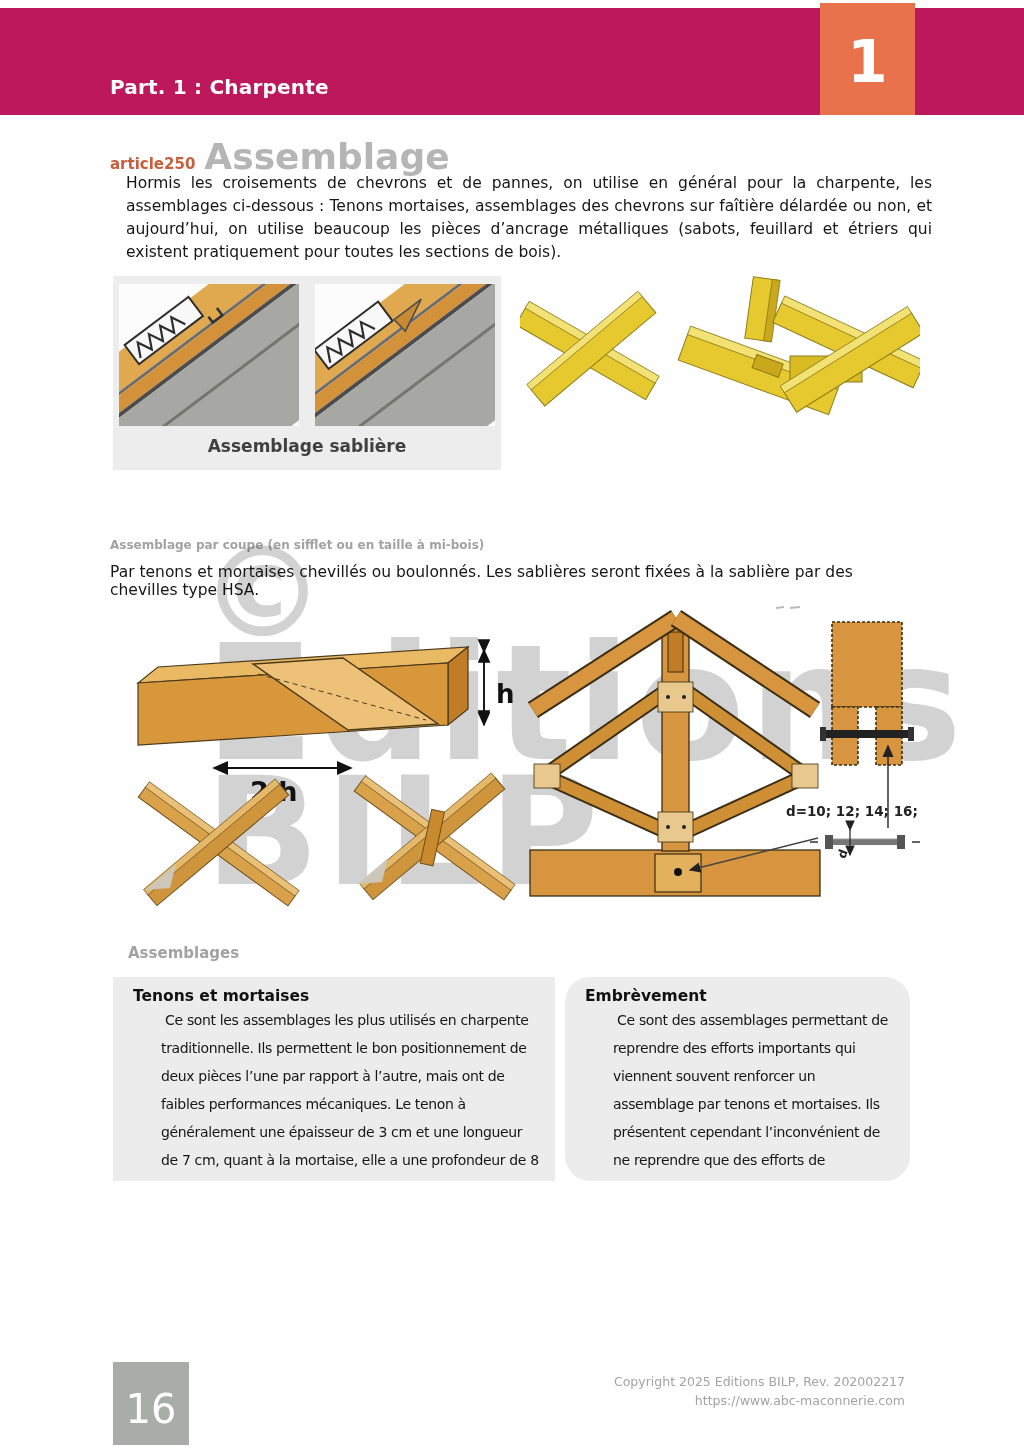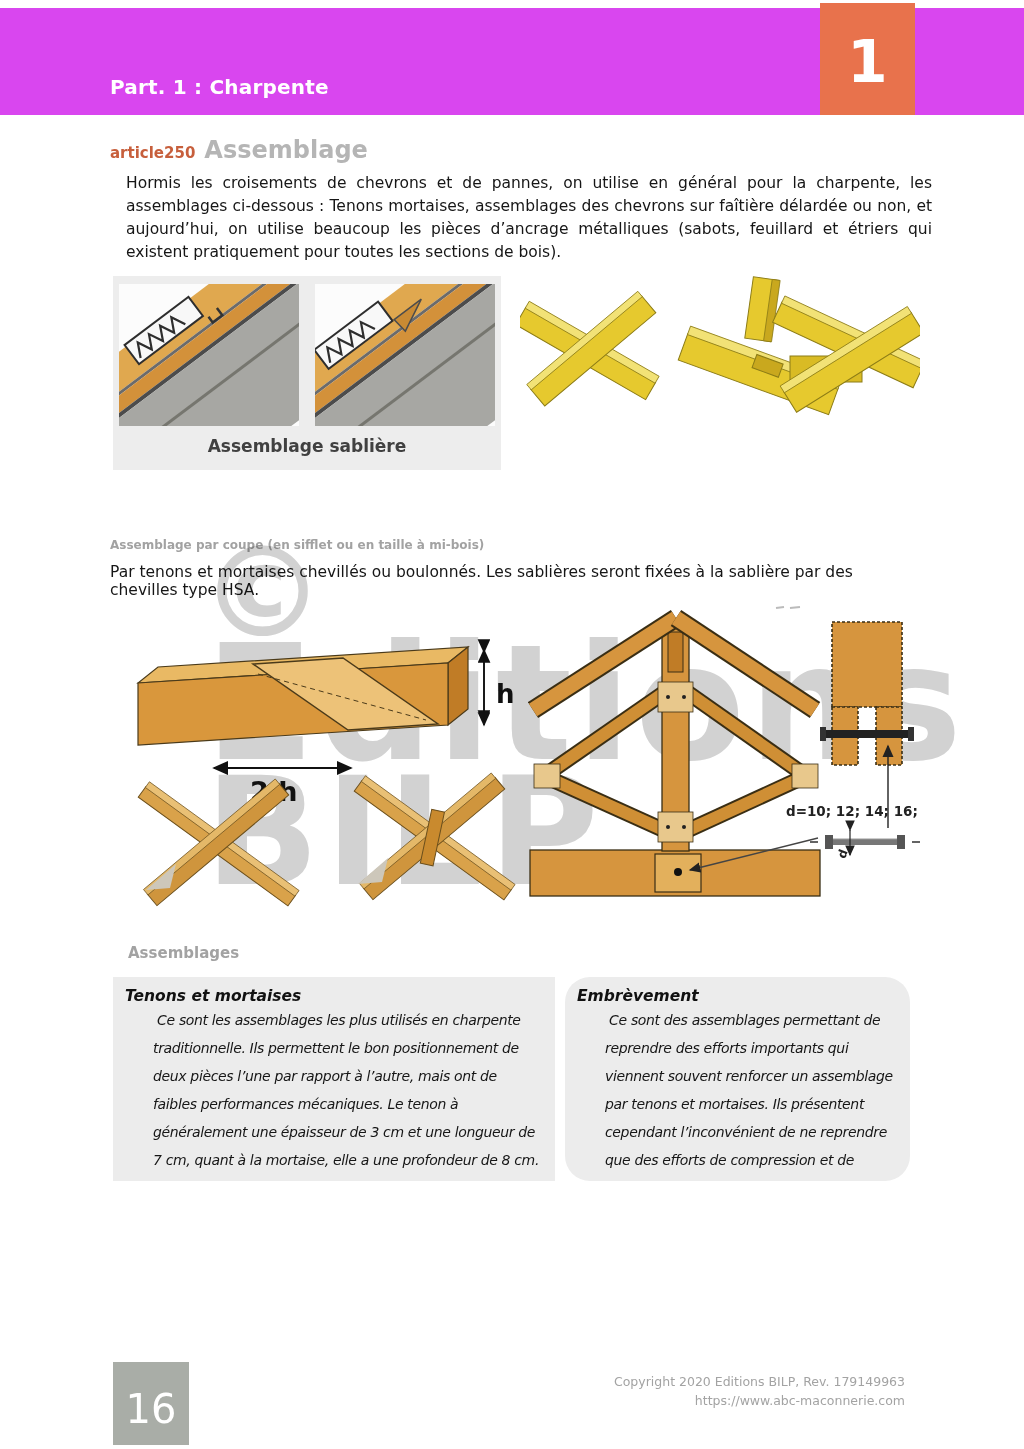--- a/index.html
+++ b/index.html
@@ -1,29 +1,29 @@
 <!DOCTYPE html>
 <html><head>
 <meta charset="utf-8">
 <style>
   * { margin:0; padding:0; box-sizing:border-box; }
   html,body { background:#ffffff; }
   body { font-family:"DejaVu Sans","Liberation Sans",sans-serif; }
   .page { position:relative; width:1024px; height:1449px; background:#ffffff; overflow:hidden; }
 
   
-  .header-band { position:absolute; left:0; top:8px; width:1024px; height:107px; background:#d946ef; }
+  .header-band { position:absolute; left:0; top:8px; width:1024px; height:107px; background:#be185d; }
   .header-title { position:absolute; left:110px; bottom:16px; color:#ffffff; font-size:20px; font-weight:bold; letter-spacing:0.2px; }
   .chapter-box { position:absolute; left:820px; top:3px; width:95px; height:112px; background:#e8724c; display:flex; align-items:center; justify-content:center; }
   .chapter-num { color:#ffffff; font-size:58px; font-weight:bold; padding-top:6px; }
 
   
   .article-heading { position:absolute; left:110px; top:136px; display:flex; align-items:baseline; }
   .article-tag { color:#c75f3c; font-size:15px; font-weight:bold; }
-  .article-title { color:#b5b5b5; font-size:24px; font-weight:bold; margin-left:9px; }
+  .article-title { color:#b5b5b5; font-size:36px; font-weight:bold; margin-left:9px; }
 
   .intro { position:absolute; left:110px; top:172px; width:806px; font-size:15.5px; line-height:23px; color:#161616; text-align:justify;margin-left:16px; }
 
   
   .figure1 { position:absolute; left:113px; top:276px; width:388px; height:194px; background:#ededed; }
   .figure1 svg { position:absolute; left:6px; top:8px; }
   .figure1-caption { position:absolute; left:0; bottom:14px; width:100%; text-align:center; font-size:17px; font-weight:bold; color:#404040; }
 
   .joints-svg { position:absolute; left:520px; top:276px; }
 
@@ -35,21 +35,21 @@
   .watermark { position:absolute; left:0; top:540px; width:1024px; height:420px; pointer-events:none; color:#d2d2d2; mix-blend-mode:multiply; overflow:hidden; }
   .wm-copy { position:absolute; left:200px; top:-20px; font-size:125px; font-weight:bold; }
   .wm-line1 { position:absolute; left:205px; top:70px; font-size:160px; font-weight:bold; letter-spacing:4px; white-space:nowrap; }
   .wm-line2 { position:absolute; left:205px; top:205px; font-size:150px; font-weight:bold; letter-spacing:6px; white-space:nowrap; }
 
   .diagram-left { position:absolute; left:108px; top:598px; }
   .diagram-right { position:absolute; left:528px; top:600px; }
 
   
   .assemblages-heading { position:absolute; left:128px; top:944px; font-size:15px; font-weight:bold; color:#a2a2a2; }
-  .abox { position:absolute; top:977px; background:#ececec; padding:10px 12px 8px 12px; height:204px; overflow:hidden;font-style:italic; }
+  .abox { position:absolute; top:977px; background:#ececec; padding:10px 12px 8px 20px; height:204px; overflow:hidden; }
   .abox1 { left:113px; width:442px; }
   .abox2 { left:565px; width:345px;border-radius:25px; }
   .abox-title { font-size:15.5px; font-weight:bold; color:#111; margin-bottom:1px; }
   .abox-body { font-size:14px; line-height:28px; color:#161616; letter-spacing:-0.35px; white-space:pre-wrap;margin-left:28px; }
 
   
   .pagenum-box { position:absolute; left:113px; top:1362px; width:76px; height:83px; background:#a9ada7; display:flex; align-items:center; justify-content:center; }
   .pagenum { color:#ffffff; font-size:40px; font-weight:500; padding-top:10px; }
   .footer-right { position:absolute; right:119px; top:1372px; text-align:right; font-size:12.5px; line-height:19px; color:#a3a3a3; }
 </style>
@@ -285,17 +285,17 @@
 
   <div class="abox abox2">
     <div class="abox-title">Embrèvement</div>
     <div class="abox-body"> Ce sont des assemblages permettant de reprendre des efforts importants qui viennent souvent renforcer un assemblage par tenons et mortaises. Ils présentent cependant l’inconvénient de ne reprendre que des efforts de compression et de réduire les sections, là ou l’effort tranchant est souvent important. Le maintien de l’embrèvement se fait généralement par l’intermédiaire d’un boulon.</div>
   </div>
 
   <div class="pagenum-box">
     <div class="pagenum">16</div>
   </div>
   <div class="footer-right">
-    <div>Copyright 2020 Editions BILP, Rev. 179149963</div>
+    <div>Copyright 2025 Editions BILP, Rev. 202002217</div>
     <div>https://www.abc-maconnerie.com</div>
   </div>
 
 </div>
 
 </body></html>

